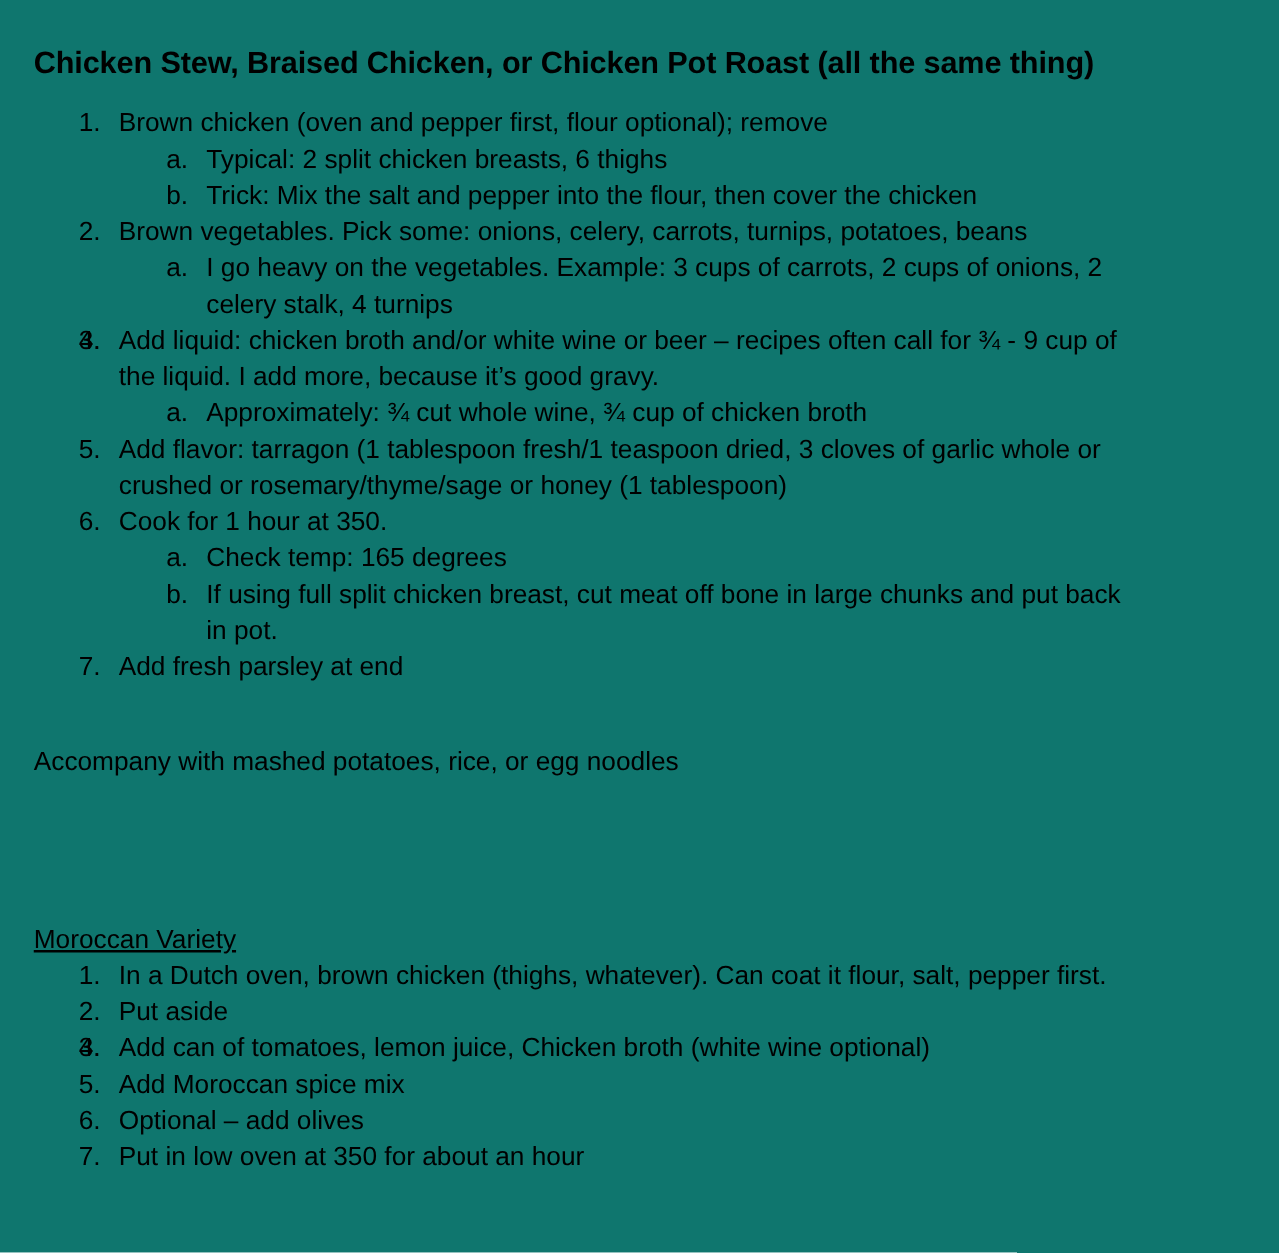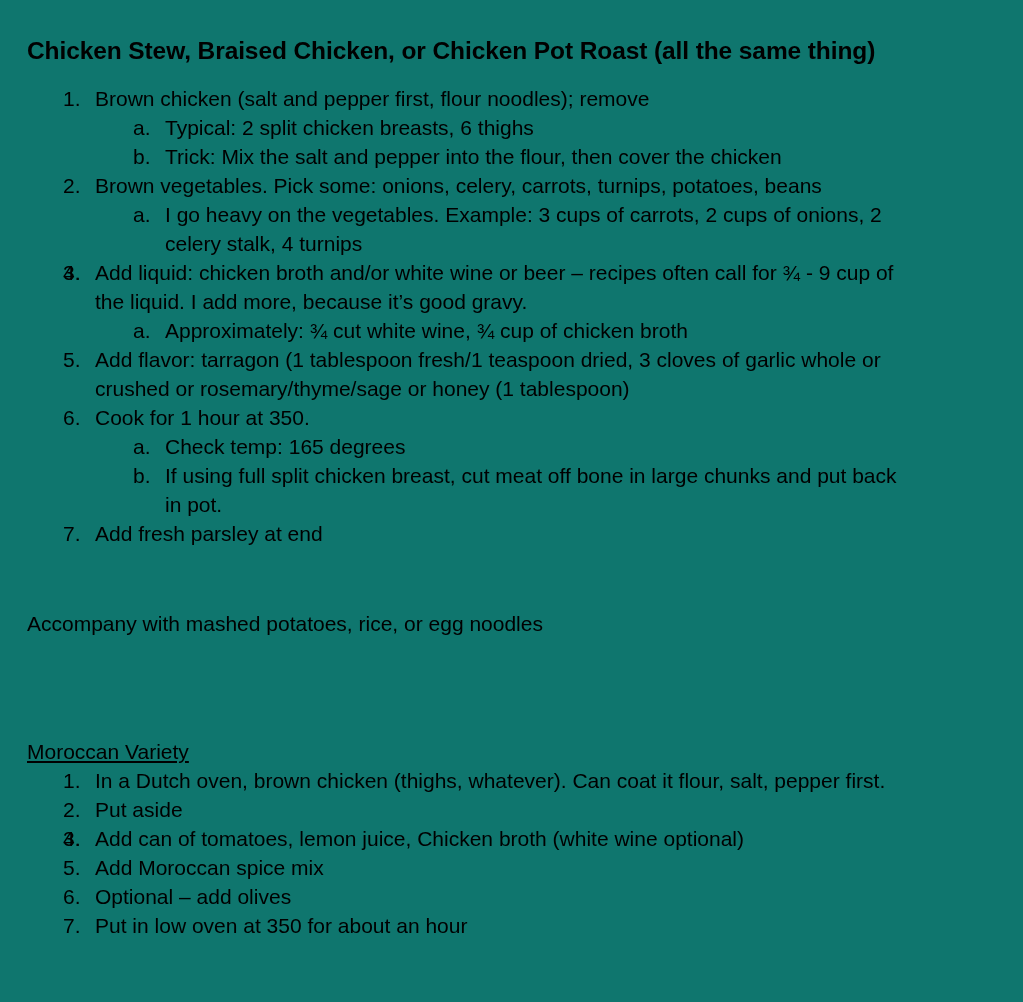--- a/index.html
+++ b/index.html
@@ -85,21 +85,21 @@
 </head>
 <body>
 
 <div class="page">
 
   <h1 class="doc-title">Chicken Stew, Braised Chicken, or Chicken Pot Roast (all the same thing)</h1>
 
   <div class="list-block" id="main-list" style="top:84px;">
       <div class="li-row lvl1">
         <span class="marker">1.</span>
-        <span class="li-text">Brown chicken (salt and pepper first, flour noodles); remove</span>
+        <span class="li-text">Brown chicken (oven and pepper first, flour optional); remove</span>
       </div>
       <div class="li-row lvl2">
         <span class="marker">a.</span>
         <span class="li-text">Typical: 2 split chicken breasts, 6 thighs</span>
       </div>
       <div class="li-row lvl2">
         <span class="marker">b.</span>
         <span class="li-text">Trick: Mix the salt and pepper into the flour, then cover the chicken</span>
       </div>
       <div class="li-row lvl1">
@@ -112,21 +112,21 @@
       </div>
       <div class="li-row lvl1">
         <span class="marker">3.</span>
       </div>
       <div class="li-row lvl1">
         <span class="marker">4.</span>
         <span class="li-text">Add liquid: chicken broth and/or white wine or beer – recipes often call for ¾ - 9 cup of the liquid. I add more, because it’s good gravy.</span>
       </div>
       <div class="li-row lvl2">
         <span class="marker">a.</span>
-        <span class="li-text">Approximately: ¾ cut white wine, ¾ cup of chicken broth</span>
+        <span class="li-text">Approximately: ¾ cut whole wine, ¾ cup of chicken broth</span>
       </div>
       <div class="li-row lvl1">
         <span class="marker">5.</span>
         <span class="li-text">Add flavor: tarragon (1 tablespoon fresh/1 teaspoon dried, 3 cloves of garlic whole or crushed or rosemary/thyme/sage or honey (1 tablespoon)</span>
       </div>
       <div class="li-row lvl1">
         <span class="marker">6.</span>
         <span class="li-text">Cook for 1 hour at 350.</span>
       </div>
       <div class="li-row lvl2">
@@ -136,21 +136,21 @@
       <div class="li-row lvl2">
         <span class="marker">b.</span>
         <span class="li-text">If using full split chicken breast, cut meat off bone in large chunks and put back in pot.</span>
       </div>
       <div class="li-row lvl1">
         <span class="marker">7.</span>
         <span class="li-text">Add fresh parsley at end</span>
       </div>
     </div>
 
-  <div class="plain-line" style="top:609px;">Accompany with mashed potatoes, rice, or egg noodles</div>
+  <div class="plain-line" style="top:595px;">Accompany with mashed potatoes, rice, or egg noodles</div>
 
   <div class="plain-line" style="top:737px;text-decoration:underline;">Moroccan Variety</div>
 
   <div class="list-block" id="moroccan-list" style="top:766px;">
       <div class="li-row lvl1">
         <span class="marker">1.</span>
         <span class="li-text">In a Dutch oven, brown chicken (thighs, whatever). Can coat it flour, salt, pepper first.</span>
       </div>
       <div class="li-row lvl1">
         <span class="marker">2.</span>

